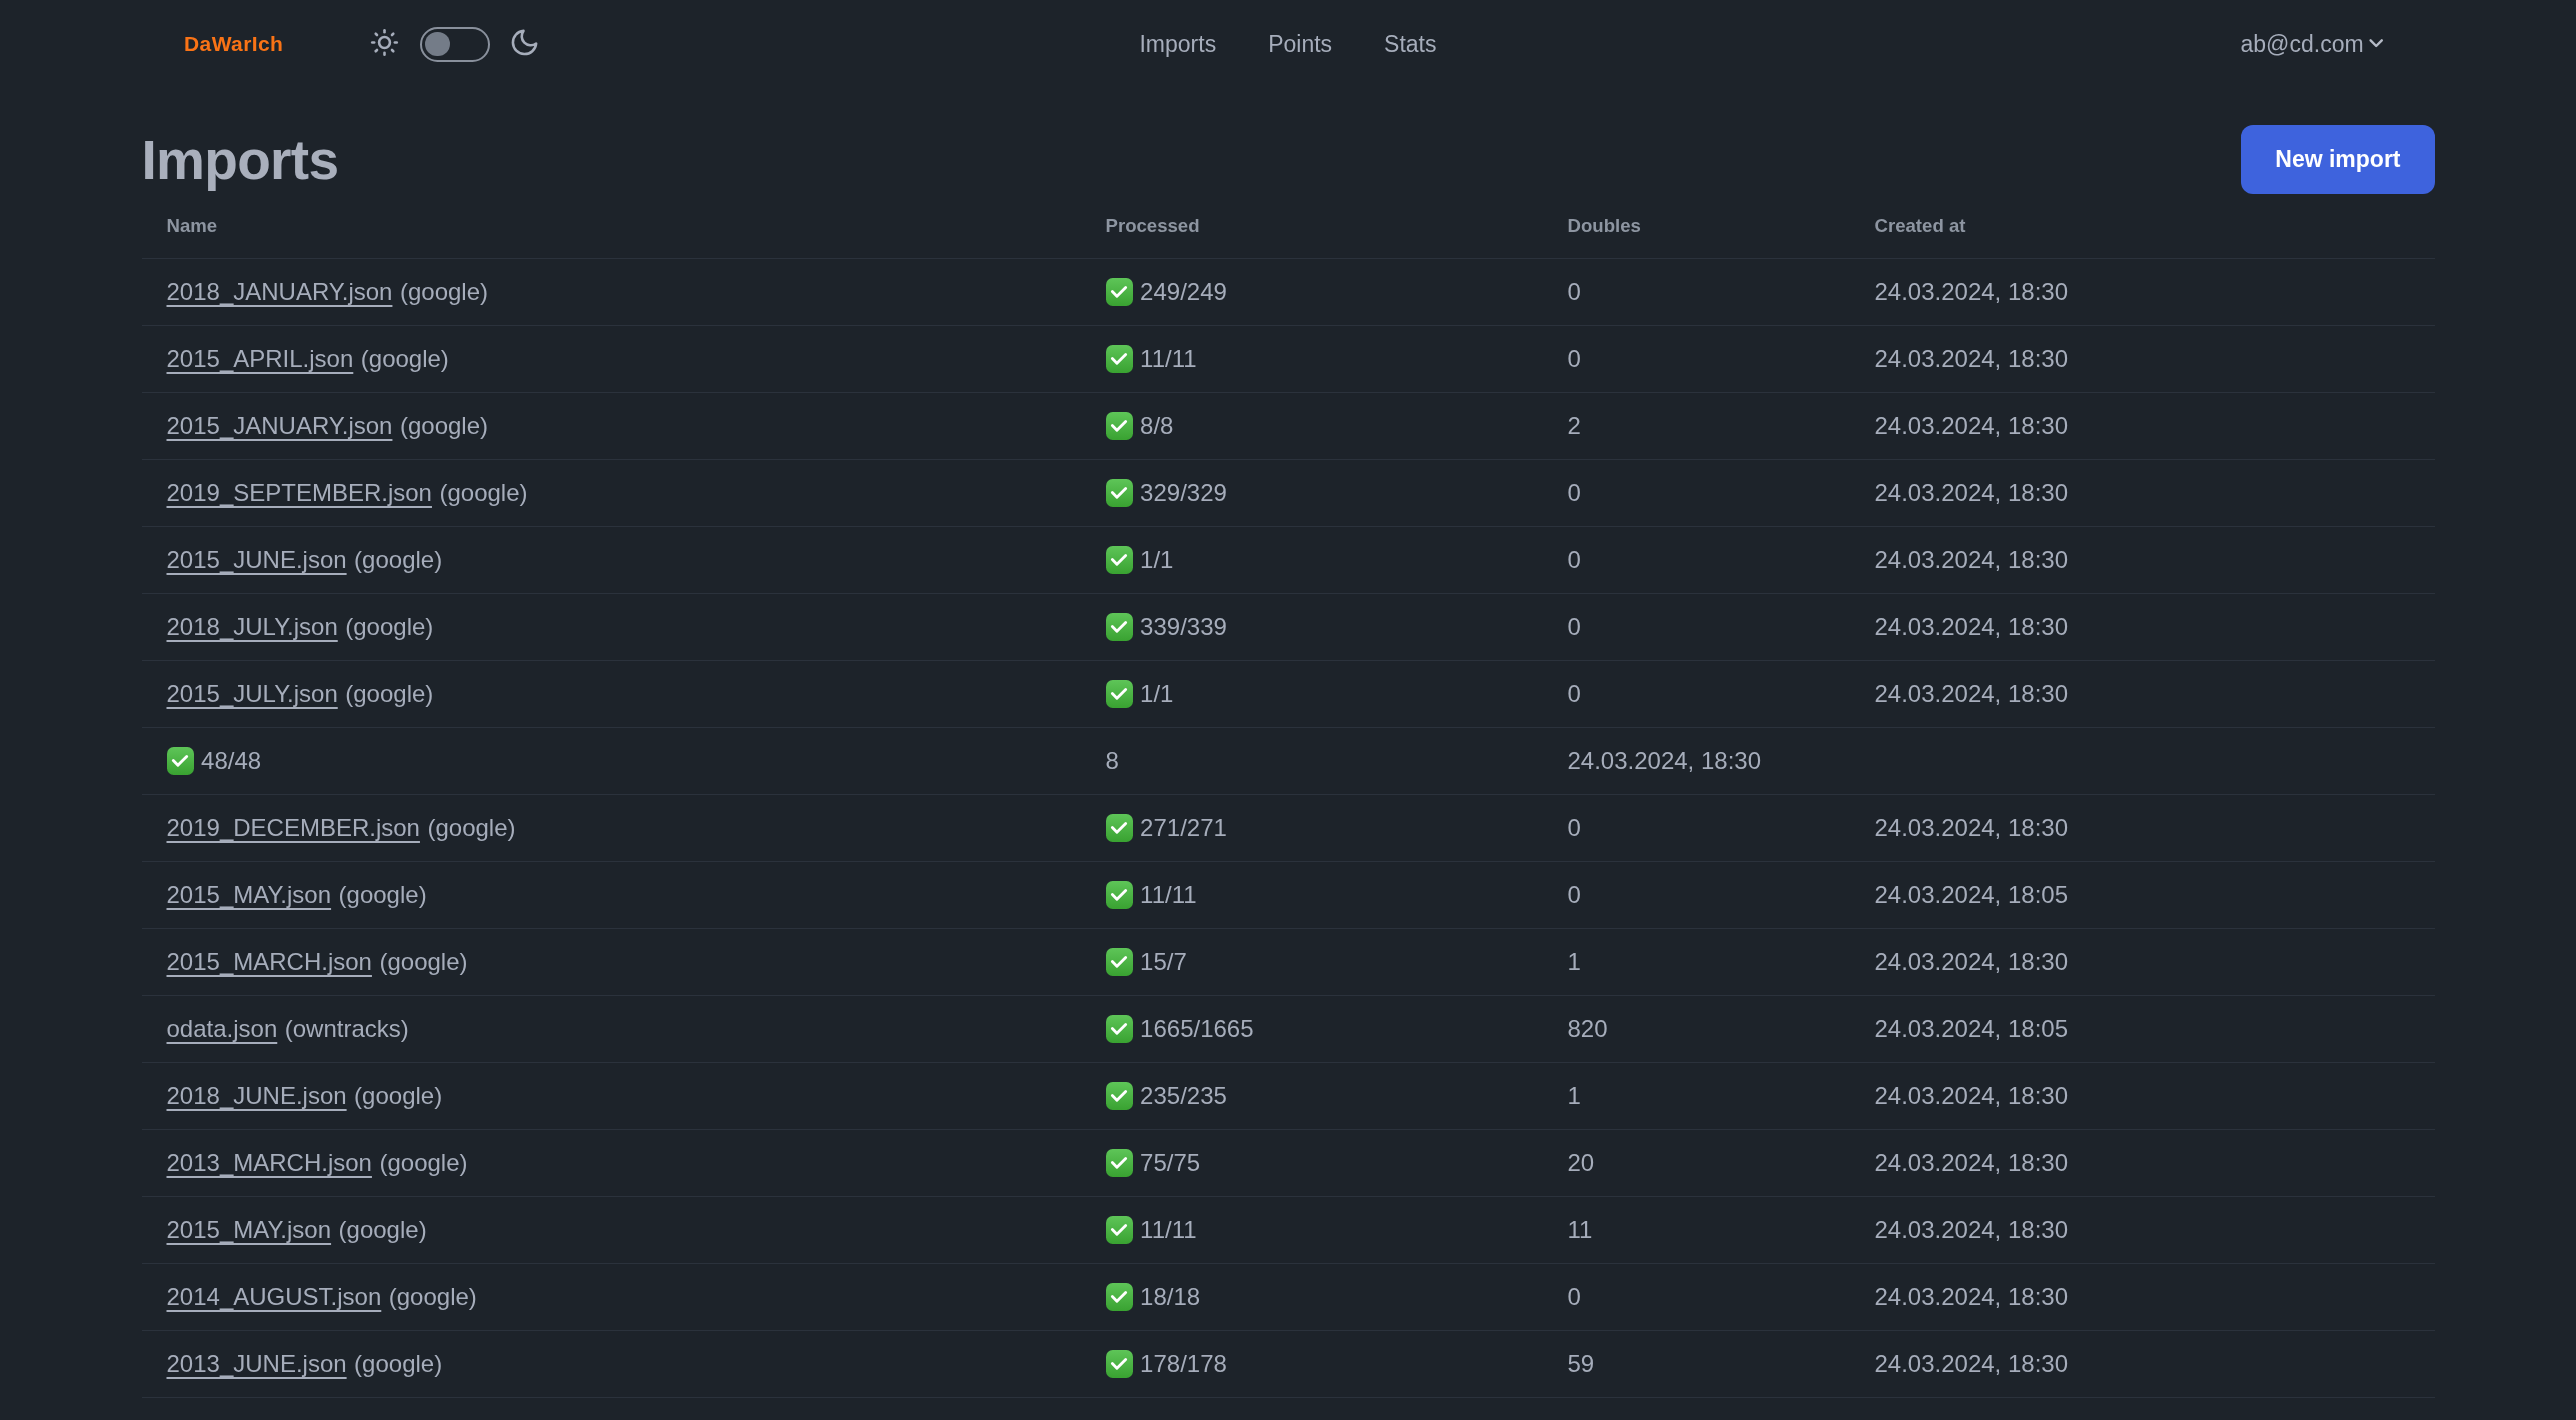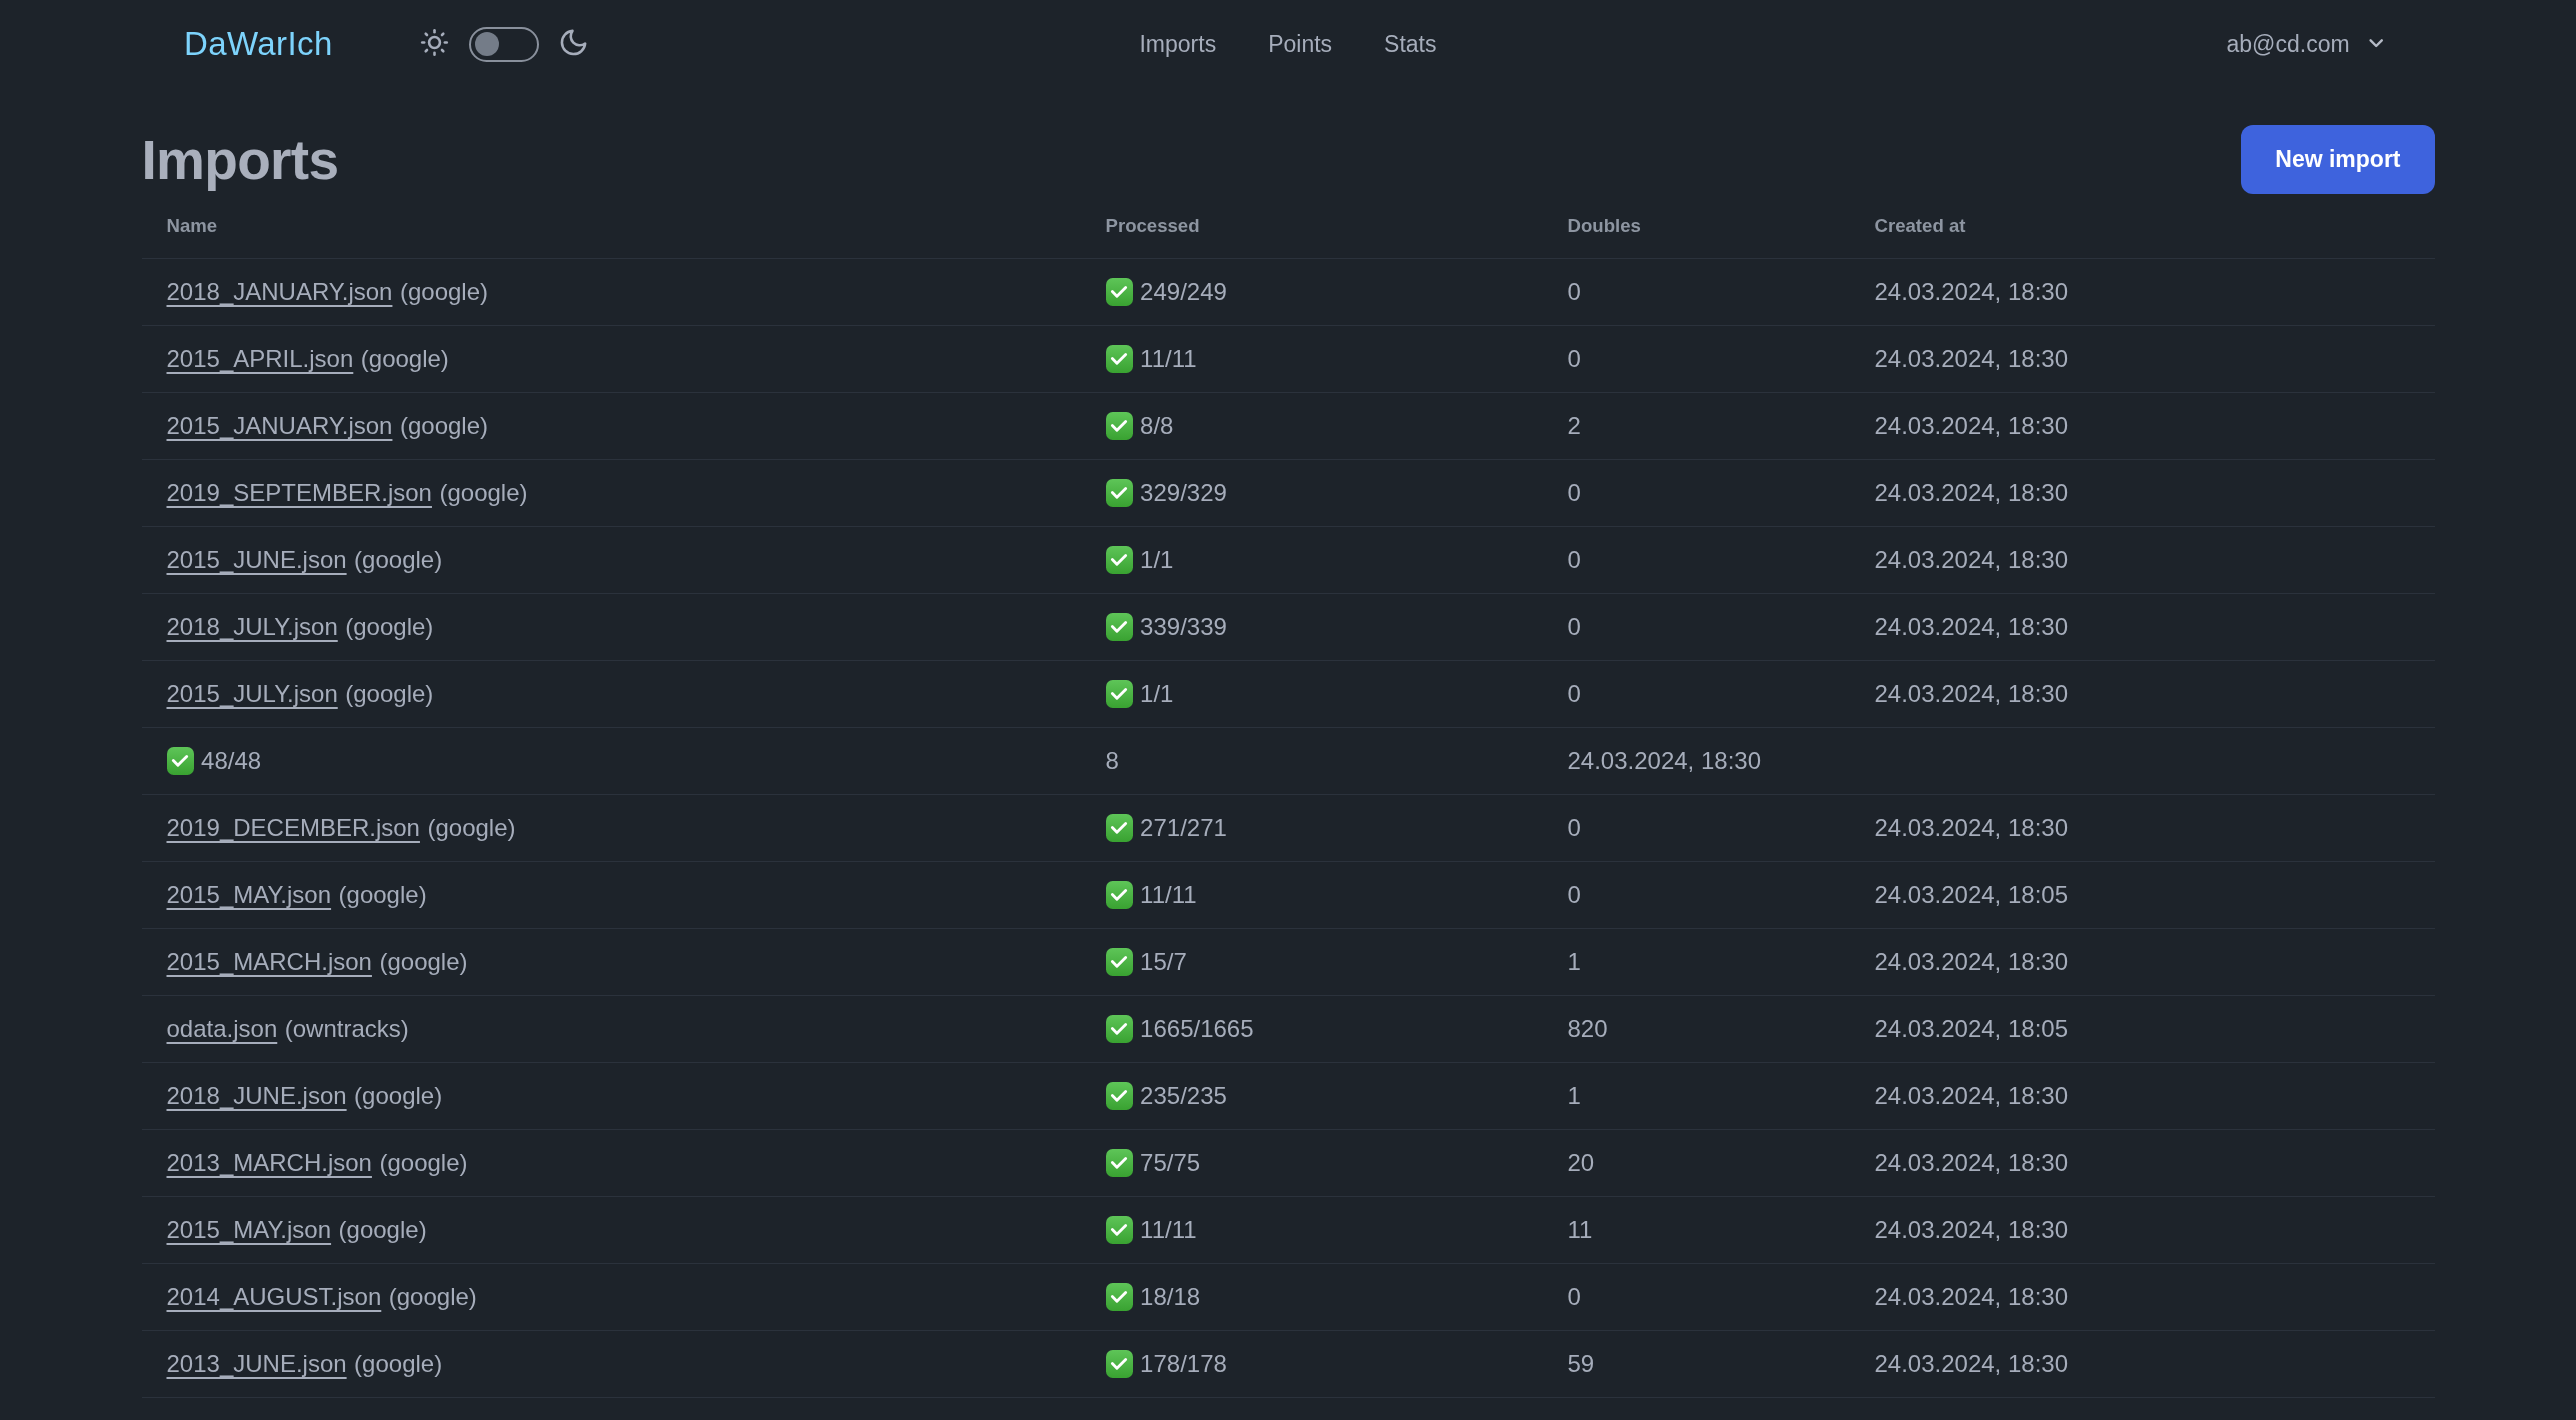--- a/index.html
+++ b/index.html
@@ -15,28 +15,28 @@
   html,body{margin:0;padding:0;}
   body{
     width:2576px;height:1421px;overflow:hidden;
     background:var(--bg);color:var(--text);
     font-family:"Liberation Sans", sans-serif;
     position:relative;
   }
   
   .navbar{height:88px;display:flex;align-items:center;position:relative;}
   .nav-left{display:flex;align-items:center;padding-left:184px;}
-  .logo{font-size:33px;font-weight:400;color:#7dd3fc;text-decoration:none;letter-spacing:0.4px;}
+  .logo{font-size:21px;font-weight:700;color:#f97316;text-decoration:none;letter-spacing:0.4px;}
   .theme-group{display:flex;align-items:center;gap:19.4px;margin-left:86px;}
   .icon-svg{display:block;}
   .toggle{width:70px;height:35px;border:2.2px solid #89909c;border-radius:22.4px;position:relative;cursor:pointer;background:transparent;}
   .toggle .knob{position:absolute;left:3.7px;top:3px;width:24.6px;height:24.6px;border-radius:50%;background:#747c88;}
   .nav-center{position:absolute;left:50%;transform:translateX(-50%);display:flex;gap:52px;}
   .nav-link{font-size:23px;color:var(--text);text-decoration:none;}
-  .nav-right{margin-left:auto;display:flex;align-items:flex-end;gap:15px;padding-right:189px;}
+  .nav-right{margin-left:auto;display:flex;align-items:flex-end;gap:1px;padding-right:189px;}
   .user-email{font-size:23px;color:var(--text);}
   
   .container{width:2293px;margin:0 auto;}
   .page-head{display:flex;align-items:center;justify-content:space-between;margin-top:37px;height:69px;}
   .page-title{font-size:55px;font-weight:800;color:#a9afbc;letter-spacing:-0.7px;margin:0;}
   .btn-primary{
     background:var(--accent);color:#ffffff;border:none;cursor:pointer;
     height:69px;padding:0 34px;border-radius:12px;
     font-family:"Liberation Sans", sans-serif;font-size:23px;font-weight:600;text-align:center;
   }

